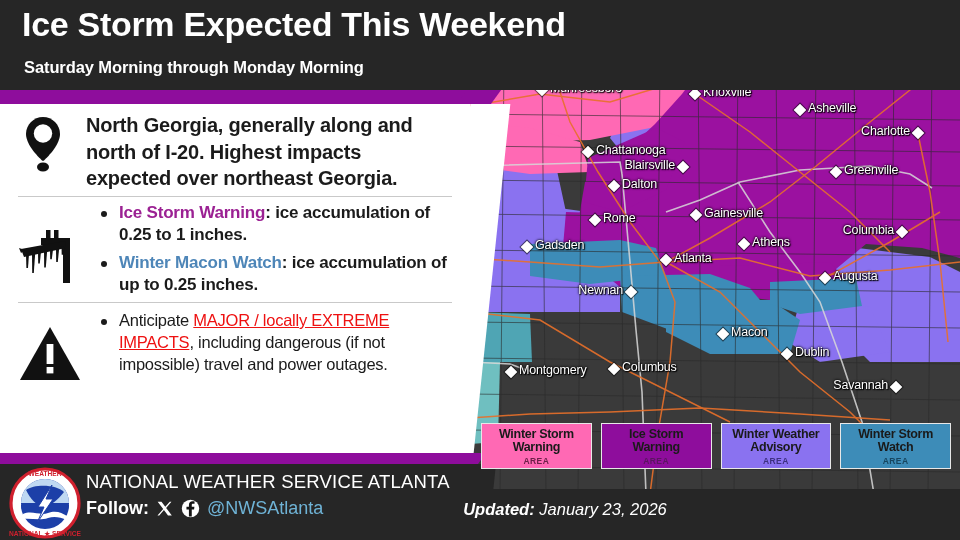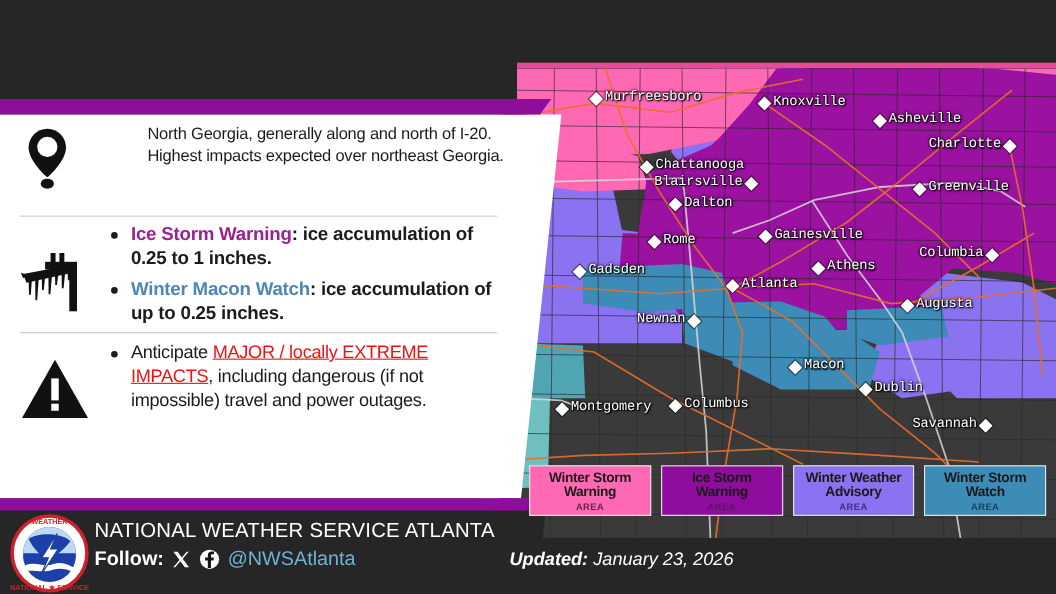--- a/index.html
+++ b/index.html
@@ -49,21 +49,21 @@
     transform:skewX(-36deg);z-index:6;
   }
 
   .row{position:absolute;display:flex;align-items:flex-start;}
   .row-icon{flex:0 0 auto;display:flex;align-items:center;justify-content:center;}
   .row-text{color:#1b1b1b;}
 
   
   .row1{left:0;top:8px;width:470px;}
   .row1 .row-icon{width:86px;padding-top:4px;}
-  .row1 .row-text{font-size:15px;font-weight:normal;line-height:1.33;letter-spacing:-0.2px;width:350px;margin-left:48px;}
+  .row1 .row-text{font-size:20px;font-weight:bold;line-height:1.33;letter-spacing:-0.2px;width:350px;}
 
   .divider{position:absolute;height:1px;background:#c9c9c9;}
   .div1{left:18px;top:92px;width:434px;}
   .div2{left:18px;top:198px;width:434px;}
 
   
   .row2{left:0;top:98px;width:470px;align-items:center;}
   .row2 .row-icon{width:100px;padding-top:10px;}
   .row2 .row-text{font-size:17px;font-weight:bold;line-height:1.3;letter-spacing:-0.2px;width:360px;}
 
@@ -100,21 +100,21 @@
   }
   .footer-follow{font-size:18px;font-weight:bold;color:#ffffff;}
   .ico-x{display:inline-block;width:18px;height:18px;}
   .ico-fb{display:inline-block;width:19px;height:19px;}
   .footer-handle{font-size:18px;color:#6FB3D6;}
 
   
   .map-wrap{
     position:absolute;left:470px;top:57px;width:490px;height:432px;
     overflow:hidden;z-index:2;background:#2d2d2d;
-    border-top:5px solid #ec4899;box-sizing:border-box;font-family:Liberation Mono, monospace;
+    border-top:5px solid #ec4899;box-sizing:border-box;
   }
   .map-svg{position:absolute;left:0;top:0;width:490px;height:432px;}
 
   .city{position:absolute;transform:translate(-50%,-50%);z-index:3;}
   .city .dot{
     position:absolute;left:0;top:0;width:9px;height:9px;background:#ffffff;
     transform:translate(-50%,-50%) rotate(45deg);
     box-shadow:0 0 0 1px rgba(0,0,0,.55);
   }
   .city .nm{
@@ -141,20 +141,24 @@
     font-size:16.5px;font-style:italic;color:#ffffff;z-index:8;
     padding-left:170px;box-sizing:border-box;
   }
   .updated b{font-weight:bold;}
 </style>
 </head>
 <body>
 
 <div class="stage">
 
+  <div class="header">
+    <div class="header-title">Ice Storm Expected This Weekend</div>
+    <div class="header-sub">Saturday Morning through Monday Morning</div>
+  </div>
   <div class="header-bar"></div>
   <div class="header-bar-slant"></div>
 
   <div class="map-wrap">
     <svg class="map-svg" viewBox="0 0 490 432" preserveAspectRatio="none">
       <defs>
         <clipPath id="mapclip">
             <rect x="0" y="0" width="490" height="432"></rect>
           </clipPath>
       </defs>

